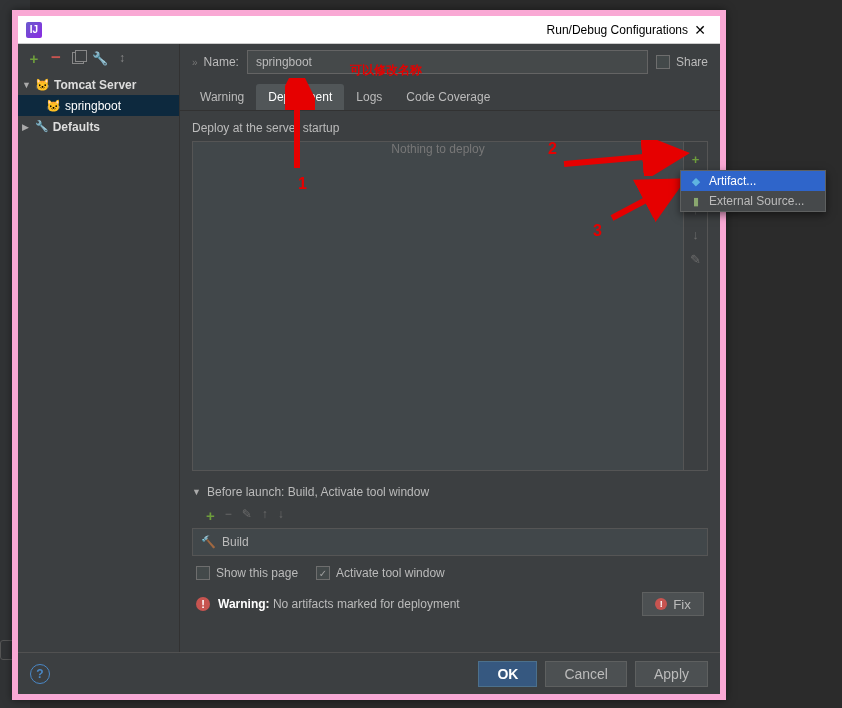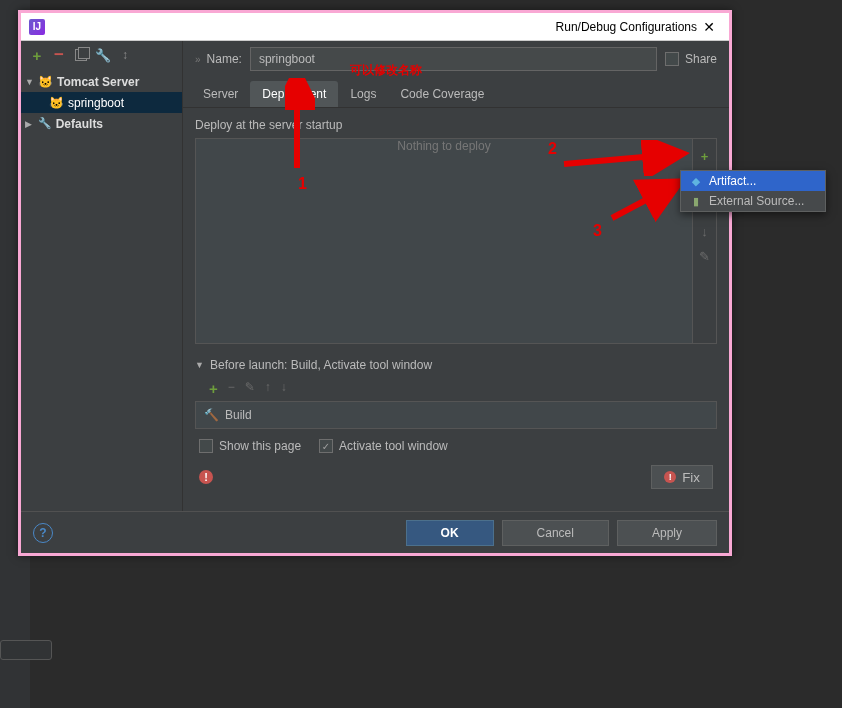--- a/index.html
+++ b/index.html
@@ -1,18 +1,18 @@
 <!DOCTYPE html>
 <html><head>
 <meta charset="utf-8">
 <style>
   * { box-sizing: border-box; margin: 0; padding: 0; }
   body { font-family: "Segoe UI", Arial, sans-serif; font-size: 12px; background: #2b2b2b; color: #bbbbbb; width: 842px; height: 708px; overflow: hidden; position: relative; }
   .left-bg { position: absolute; left: 0; top: 0; width: 30px; height: 708px; background: #313335; }
-  .dialog { position: absolute; left: 18px; top: 10px; width: 714px; height: 546px; background: #3c3f41; border: 3px solid #f9a8d4; box-shadow: 0 0 8px rgba(0,0,0,.5); }
+  .dialog { position: absolute; left: 12px; top: 10px; width: 714px; height: 690px; background: #3c3f41; border: 6px solid #f9a8d4; box-shadow: 0 0 8px rgba(0,0,0,.5); }
   .titlebar { height: 28px; background: #fff; display: flex; align-items: center; padding: 0 8px; color: #000; border-bottom: 1px solid #ccc; }
   .titlebar .tb-icon { width: 16px; height: 16px; margin-right: 6px; background: linear-gradient(135deg,#6a5acd,#8a2be2); border-radius: 2px; display:flex;align-items:center;justify-content:center;color:#fff;font-size:10px;font-weight:bold;}
   .titlebar .title { flex: 1; font-size: 12px; text-align: right; }
   .titlebar .close { width: 24px; text-align: center; font-size: 14px; cursor: pointer; }
   .content { display: flex; height: calc(100% - 28px - 42px); }
   .sidebar { width: 162px; background: #3c3f41; border-right: 1px solid #323232; display: flex; flex-direction: column; }
   .sidebar-toolbar { display: flex; align-items: center; gap: 6px; padding: 6px 8px; }
   .tb-btn { width: 16px; height: 16px; display: flex; align-items: center; justify-content: center; cursor: pointer; color: #888; }
   .plus { color: #6e9e3c; font-weight: bold; font-size: 15px; }
   .minus { color: #c75450; font-weight: bold; font-size: 17px; line-height: 10px; }
@@ -47,21 +47,21 @@
   .bl-list { background:#41474a; border:1px solid #555; padding:6px 8px; display:flex; align-items:center; gap:6px; color:#bbb;}
   .build-ic { color:#6e9e3c; font-size:12px;}
   .bl-checks { display:flex; gap:18px; padding:10px 0 0 4px; align-items:center; color:#bbb;}
   .warn-row { display:flex; align-items:center; gap:8px; padding:12px 4px; }
   .warn-ic { width:14px;height:14px; background:#c75450; border-radius:50%; color:#fff; font-size:11px; font-weight:bold; display:flex;align-items:center;justify-content:center;}
   .warn-text b { color:#fff; }
   .fix-btn { margin-left:auto; height:24px; padding:0 12px; background:#4c5052; border:1px solid #5e6060; color:#bbb; display:flex;align-items:center;gap:6px;cursor:pointer;}
   .footer { position:absolute; bottom:0; left:0; right:0; height:42px; border-top:1px solid #515151; display:flex; align-items:center; padding:0 12px; gap:8px; background:#3c3f41;}
   .help { width:20px;height:20px;border:1.5px solid #4a88c7;border-radius:50%;color:#4a88c7;display:flex;align-items:center;justify-content:center;font-weight:bold;cursor:pointer;}
   .footer .spacer{flex:1;}
-  .btn { height:26px; padding:0 34px; background:#4c5052; border:1px solid #5e6060; color:#bbb; cursor:pointer; font-size:12px;}
+  .btn { height:26px; padding:0 18px; background:#4c5052; border:1px solid #5e6060; color:#bbb; cursor:pointer; font-size:14px;}
   .btn.primary { background:#365880; border-color:#4c708c; color:#fff; font-weight:bold;}
   
   .popup { position:absolute; left:680px; top:170px; width:146px; background:#46494b; border:1px solid #5e6060; box-shadow:0 3px 8px rgba(0,0,0,.5); z-index:10;}
   .popup-item { height:20px; display:flex; align-items:center; gap:6px; padding:0 8px; color:#bbb; cursor:pointer;}
   .popup-item.sel { background:#2f65ca; color:#fff;}
   .pi-icon { width:14px; display:flex; justify-content:center; font-size:11px;}
   .artifact-ic { color:#5fb4e0;}
   .ext-ic { color:#8aa76f;}
   
   .anno { position:absolute; color:#e60000; font-weight:bold; pointer-events:none;}
@@ -116,21 +116,21 @@
         <span class="chev">»</span>
         <span>Name:</span>
         <input class="name-input" value="springboot" style="">
         <label class="share-cb">
           <span class="cb-box"></span>
           <span>Share</span>
         </label>
       </div>
 
       <div class="tabs">
-        <div class="tab">Server</div>
+        <div class="tab">Warning</div>
         <div class="tab active">Deployment</div>
         <div class="tab">Logs</div>
         <div class="tab">Code Coverage</div>
       </div>
 
       <div class="deploy-area">
         <div class="dep-label">Deploy at the server startup</div>
         <div class="dep-panel">
           <div class="dep-list">
             <span>Nothing to deploy</span>
@@ -167,20 +167,24 @@
             </label>
             <label class="share-cb">
               <span class="cb-box check-mark"></span>
               <span>Activate tool window</span>
             </label>
           </div>
         </div>
 
         <div class="warn-row">
           <span class="warn-ic">!</span>
+          <span class="warn-text">
+            <b>Warning:</b>
+            <span>No artifacts marked for deployment</span>
+          </span>
           <button class="fix-btn">
             <span class="warn-ic" style="width:12px;height:12px;font-size:9px;">!</span>
             <span>Fix</span>
           </button>
         </div>
       </div>
     </div>
   </div>
 
   <div class="footer">

